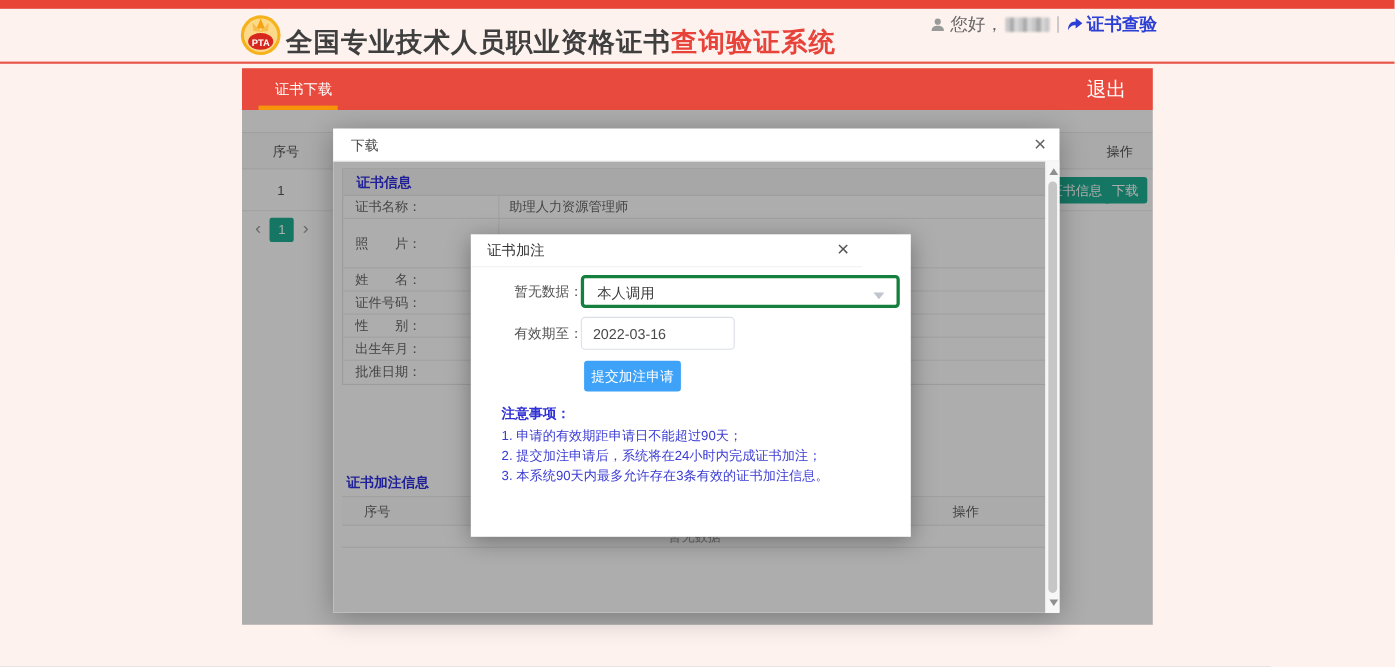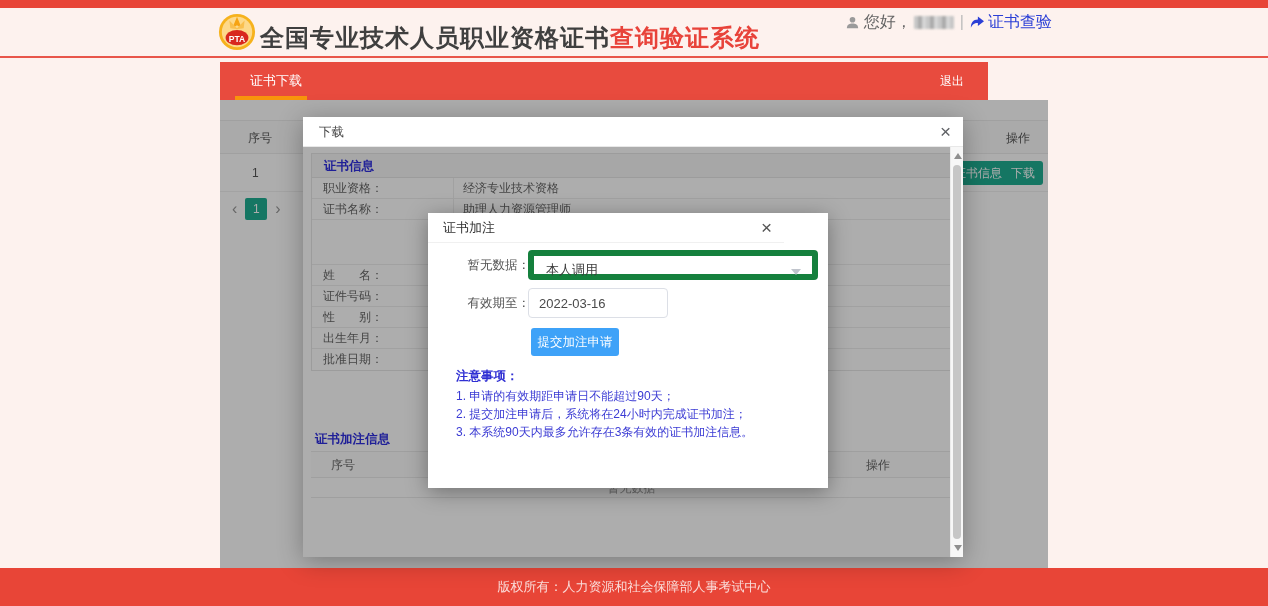--- a/index.html
+++ b/index.html
@@ -15,27 +15,27 @@
   .logo { left:218px; top:13px; width:38px; height:38px; }
   .site-title { left:260px; top:22px; font-size:24px; font-weight:bold; color:#3f3f3f; letter-spacing:1px; white-space:nowrap; }
   .site-title .accent { color:#e8433a; }
   .redline { left:0; top:56px; width:1268px; height:2px; background:#e8564a; }
 
   .user-area { top:13px; right:216px; height:18px; display:flex; align-items:center; font-size:16px; color:#666; white-space:nowrap; }
   .user-area .sep { margin:0 6px; color:#bbb; }
   .censored { display:inline-block; width:40px; height:13px; margin-left:2px;
     background:repeating-linear-gradient(90deg,#c7c7c7 0 4px,#ababab 4px 8px,#d6d6d6 8px 12px);
     filter:blur(1px); border-radius:1px; }
-  .verify-link { color:#2b3fd6; text-decoration:none; display:flex; align-items:center; gap:4px; }
-
-  
-  .nav { left:220px; top:62px; width:768px; height:38px; background:#e84b3e; color:#fff; }
+  .verify-link { color:#2b3fd6; text-decoration:none; display:flex; align-items:center; gap:4px;font-weight:bold; }
+
+  
+  .nav { left:220px; top:62px; width:828px; height:38px; background:#e84b3e; color:#fff; }
   .nav-tab { position:absolute; left:15px; top:0; height:38px; line-height:38px; padding:0 15px; font-size:13px; }
   .nav-underline { position:absolute; left:15px; bottom:0; width:72px; height:4px; background:#f8940c; }
-  .nav-logout { position:absolute; right:24px; top:0; height:38px; line-height:38px; font-size:12px; cursor:pointer; }
+  .nav-logout { position:absolute; right:24px; top:0; height:38px; line-height:38px; font-size:18px; cursor:pointer; }
 
   
   .main { left:220px; top:100px; width:828px; height:468px; background:#fff; }
   .bg-thead { position:absolute; left:0; top:20px; width:828px; height:34px; background:#fbfbfb;
     border-top:1px solid #ececec; border-bottom:1px solid #ececec; font-size:12px; color:#555; }
   .bg-th-index { position:absolute; left:28px; top:0; line-height:34px; }
   .bg-th-action { position:absolute; right:18px; top:0; line-height:34px; }
   .bg-row { position:absolute; left:0; top:54px; width:828px; height:38px; border-bottom:1px solid #f0f0f0; font-size:12px; color:#555; }
   .bg-row-index { position:absolute; left:32px; top:0; line-height:38px; }
   .btn-teal { position:absolute; top:7px; height:24px; line-height:24px; padding:0 8px; background:#1fae92; color:#fff; font-size:12px; border:none; border-radius:3px; cursor:pointer; white-space:nowrap; }
@@ -75,21 +75,21 @@
   .sb-down { position:absolute; left:3px; bottom:6px; width:0; height:0; border-left:4px solid transparent; border-right:4px solid transparent; border-top:6px solid #8f8f8f; }
   .sb-thumb { position:absolute; left:2px; top:18px; width:8px; height:374px; background:#c6c6c6; border-radius:4px; }
 
   
   .an-modal { left:428px; top:213px; width:400px; height:275px; background:#fff; z-index:20; box-shadow:0 4px 20px rgba(0,0,0,0.35); }
   .an-header { position:absolute; left:0; top:0; width:356px; height:30px; border-bottom:1px solid #f0f0f0; }
   .an-title { position:absolute; left:15px; top:0; line-height:30px; font-size:13px; color:#333; }
   .an-close { position:absolute; right:12px; top:2px; font-size:19px; color:#555; cursor:pointer; line-height:26px; }
   .an-label { position:absolute; width:80px; text-align:right; font-size:12.5px; color:#555; line-height:30px; }
   .lbl-scene { left:22px; top:37px; } .lbl-expiry { left:22px; top:75px; }
-  .an-select { position:absolute; left:100px; top:37px; width:290px; height:30px; border:6px solid #15803d; border-radius:4px; background:#fff; cursor:pointer; }
+  .an-select { position:absolute; left:100px; top:37px; width:290px; height:30px; border:3px solid #15803d; border-radius:4px; background:#fff; cursor:pointer; }
   .an-select-text { position:absolute; left:12px; top:0; line-height:28px; font-size:13px; color:#3c3c3c; }
   .caret { position:absolute; right:11px; top:13px; width:0; height:0; border-left:5px solid transparent; border-right:5px solid transparent; border-top:6px solid #c0c4cc; }
   .an-input { position:absolute; left:100px; top:75px; width:140px; height:30px; border:1px solid #dcdfe6; border-radius:4px; padding:0 10px; font-size:13px; color:#4a4a4a; font-family:"Liberation Sans","DejaVu Sans",sans-serif; }
   .an-submit { position:absolute; left:103px; top:115px; width:88px; height:28px; background:#3ea2f8; color:#fff; border:none; border-radius:3px; font-size:12.5px; cursor:pointer; }
   .notes-title { position:absolute; left:28px; top:155px; font-size:12.5px; font-weight:bold; color:#2f2fd3; }
   .note-line { position:absolute; left:28px; font-size:12px; color:#3b3bd4; white-space:nowrap; }
   .nl0 { top:175px; } .nl1 { top:193px; } .nl2 { top:211px; }
 
   
   .footer { left:0; top:568px; width:1268px; height:38px; background:#e84537; color:rgba(255,255,255,0.82); font-size:13px; text-align:center; line-height:38px; }
@@ -156,30 +156,26 @@
 
   <div class="abs dl-modal">
     <div class="dl-header">
       <span class="dl-title">下载</span>
       <span class="dl-close">×</span>
     </div>
     <div class="dl-body">
       <div class="cert-table">
         <div class="sec-bar">证书信息</div>
         <div class="ct-row">
-          <span class="ct-label">职业资格：</span>
-            <span class="ct-div"></span>
-          <span class="ct-value">经济专业技术资格</span>
-        </div>
-        <div class="ct-row">
           <span class="ct-label">证书名称：</span>
             <span class="ct-div"></span>
           <span class="ct-value">助理人力资源管理师</span>
         </div>
         <div class="ct-row tall">
+          <span class="ct-label">照　　片：</span>
             <span class="ct-div"></span>
           <span class="ct-value"></span>
         </div>
         <div class="ct-row">
           <span class="ct-label">姓　　名：</span>
             <span class="ct-div"></span>
           <span class="ct-value"></span>
         </div>
         <div class="ct-row">
           <span class="ct-label">证件号码：</span>
@@ -232,17 +228,14 @@
     </div>
     <div class="an-label lbl-expiry">有效期至：</div>
     <input class="an-input" type="text" value="2022-03-16" style="">
     <button class="an-submit">提交加注申请</button>
     <div class="notes-title">注意事项：</div>
     <div class="note-line nl0">1. 申请的有效期距申请日不能超过90天；</div>
     <div class="note-line nl1">2. 提交加注申请后，系统将在24小时内完成证书加注；</div>
     <div class="note-line nl2">3. 本系统90天内最多允许存在3条有效的证书加注信息。</div>
   </div>
 
-  <div class="abs footer">
-    <span>版权所有：人力资源和社会保障部人事考试中心</span>
-  </div>
 
 </div>
 
 </body></html>

